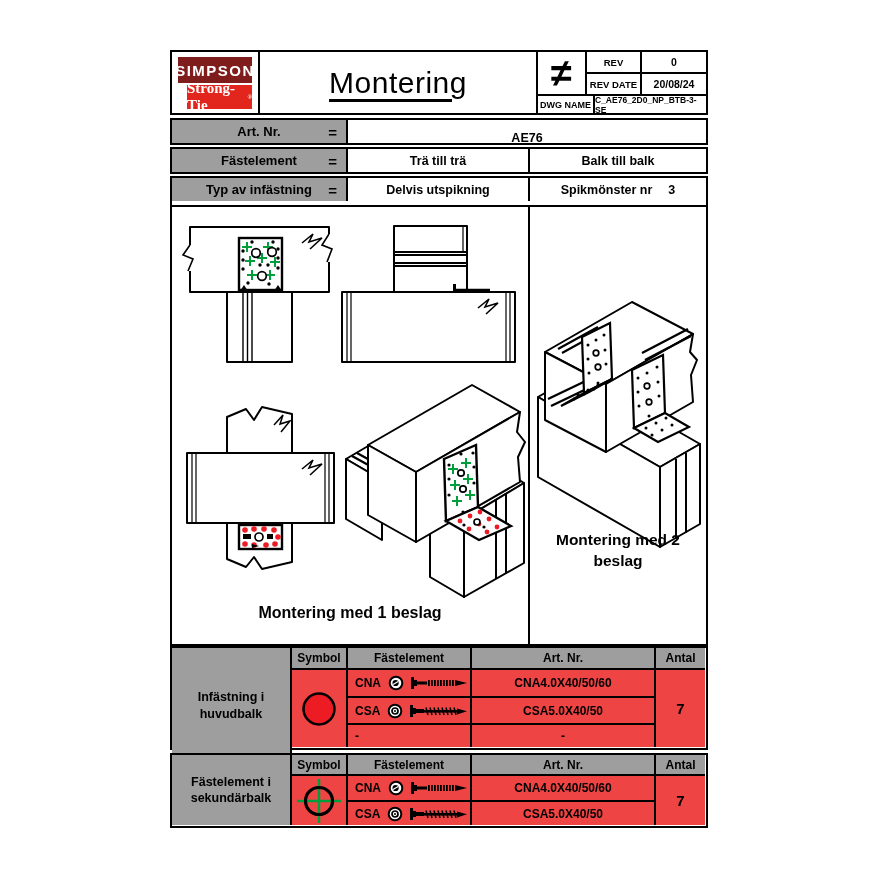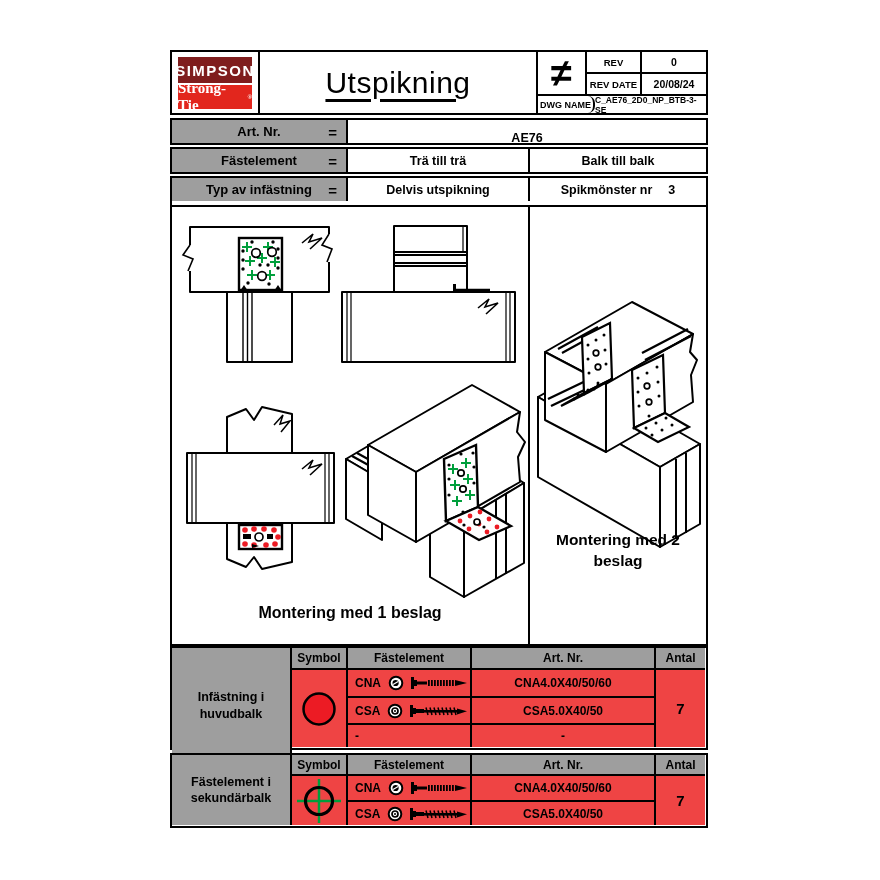--- a/index.html
+++ b/index.html
@@ -10,21 +10,21 @@
         font-family:"Liberation Sans",sans-serif;color:#000;overflow:hidden;}
   .abs{position:absolute;box-sizing:border-box;}
   .box{border:2px solid #000;background:#fff;}
   .flexc{display:flex;align-items:center;justify-content:center;}
 
   
   .logo-black{background:#7f1d1d;color:#fff;font-weight:700;font-size:15px;letter-spacing:1.5px;
               height:26px;display:flex;align-items:center;justify-content:center;}
   .logo-red{background:var(--logo_red);color:#fff;font-weight:700;font-size:15px;
             font-family:"Liberation Serif",serif;height:24px;margin-top:2px;
-            display:flex;align-items:center;justify-content:center;}
+            display:flex;align-items:center;justify-content:center;margin-left:9px;}
   .logo-reg{font-size:6px;vertical-align:super;margin-left:1px;}
   .title{font-size:30px;text-decoration:underline;text-decoration-thickness:2.5px;
          text-underline-offset:6px;letter-spacing:.5px;}
   .rev-cell{position:absolute;box-sizing:border-box;border-right:2px solid #000;border-bottom:2px solid #000;
             display:flex;align-items:center;justify-content:center;font-weight:700;}
   .neq{font-size:38px;font-weight:700;line-height:1;}
 
   
   .info-label{background:var(--gray);border-right:2px solid #000;position:relative;
               display:flex;align-items:center;justify-content:center;font-weight:700;font-size:13px;}
@@ -61,40 +61,40 @@
     <div class="logo-black">
       <span>SIMPSON</span>
     </div>
     <div class="logo-red">
       <span>Strong-Tie</span>
         <span class="logo-reg">®</span>
     </div>
   </div>
 
   <div class="abs box flexc" style="left:258px;top:50px;width:280px;height:65px;">
-    <span class="title">Utspikning</span>
+    <span class="title">Montering</span>
   </div>
 
   <div class="abs box" style="left:536px;top:50px;width:172px;height:65px;">
     <div class="rev-cell neq" style="left:0;top:0;width:49px;height:44px;">
       <span>≠</span>
     </div>
     <div class="rev-cell" style="left:49px;top:0;width:55px;height:22px;font-size:9.5px;">
       <span>REV</span>
     </div>
     <div class="rev-cell" style="left:104px;top:0;width:64px;height:22px;border-right:none;font-size:10.5px;">
       <span>0</span>
     </div>
     <div class="rev-cell" style="left:49px;top:22px;width:55px;height:22px;font-size:9.5px;">
       <span>REV DATE</span>
     </div>
     <div class="rev-cell" style="left:104px;top:22px;width:64px;height:22px;border-right:none;font-size:10.5px;">
       <span>20/08/24</span>
     </div>
-    <div class="rev-cell" style="left:0;top:44px;width:57px;height:17px;border-bottom:none;font-size:9px;border-radius:7px;">
+    <div class="rev-cell" style="left:0;top:44px;width:57px;height:17px;border-bottom:none;font-size:9px;">
       <span>DWG NAME</span>
     </div>
     <div class="rev-cell" style="left:57px;top:44px;width:111px;height:17px;border-right:none;border-bottom:none;font-size:8.5px;">
       <span>C_AE76_2D0_NP_BTB-3-SE</span>
     </div>
   </div>
 
   <div class="abs box" style="left:170px;top:118px;width:538px;height:27px;">
     <div class="info-label abs" style="left:0;top:0;width:176px;height:23px;">
       <span>Art. Nr.</span>

